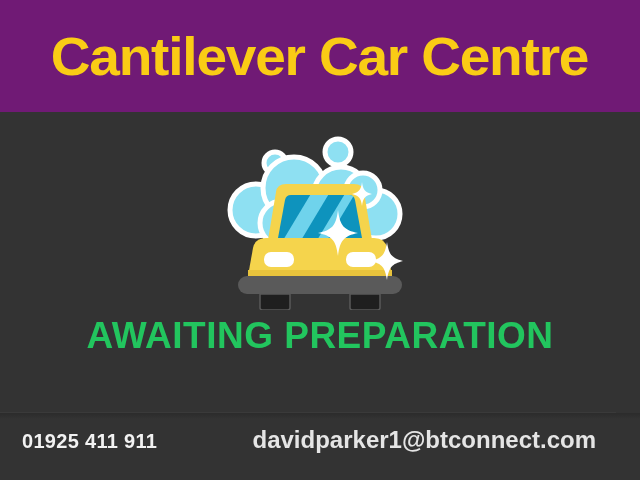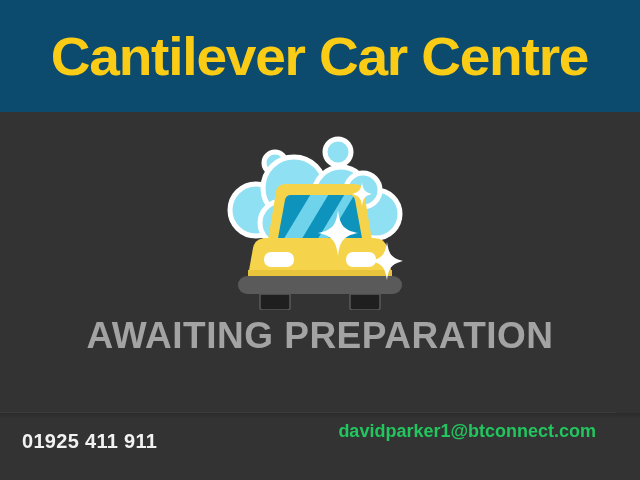--- a/index.html
+++ b/index.html
@@ -19,21 +19,21 @@
     background: #333333;
   }
 
   
   .header-banner {
     position: absolute;
     left: 0;
     top: 0;
     width: 640px;
     height: 112px;
-    background: #0c4a6e;
+    background: #701a75;
     display: flex;
     align-items: center;
     justify-content: center;
   }
   .brand-title {
     font-family: "Liberation Sans", sans-serif;
     font-weight: bold;
     font-size: 54px;
     line-height: 1;
     letter-spacing: -1.2px;
@@ -71,21 +71,21 @@
     position: absolute;
     left: 0;
     top: 205px;
     width: 640px;
     text-align: center;
     font-family: "Liberation Sans", sans-serif;
     font-weight: bold;
     font-size: 37px;
     line-height: 1;
     letter-spacing: 0.5px;
-    color: #a3a3a3;
+    color: #22c55e;
     white-space: nowrap;
   }
 
   
   .footer-bar {
     position: absolute;
     left: 0;
     top: 412px;
     width: 616px;
     height: 68px;
@@ -108,26 +108,26 @@
     font-weight: bold;
     font-size: 20px;
     line-height: 1;
     color: #f2f2f2;
     letter-spacing: 0.3px;
     white-space: nowrap;
   }
   .footer-email {
     position: absolute;
     right: 20px;
-    top: 9px;
-    font-family: "Liberation Sans", sans-serif;
-    font-weight: bold;
-    font-size: 18px;
-    line-height: 1;
-    color: #22c55e;
+    top: 15px;
+    font-family: "Liberation Sans", sans-serif;
+    font-weight: bold;
+    font-size: 24px;
+    line-height: 1;
+    color: #e5e5e5;
     letter-spacing: 0px;
     white-space: nowrap;
   }
 </style>
 </head>
 <body>
 
 <div class="placeholder-card">
 
   <div class="header-banner">

